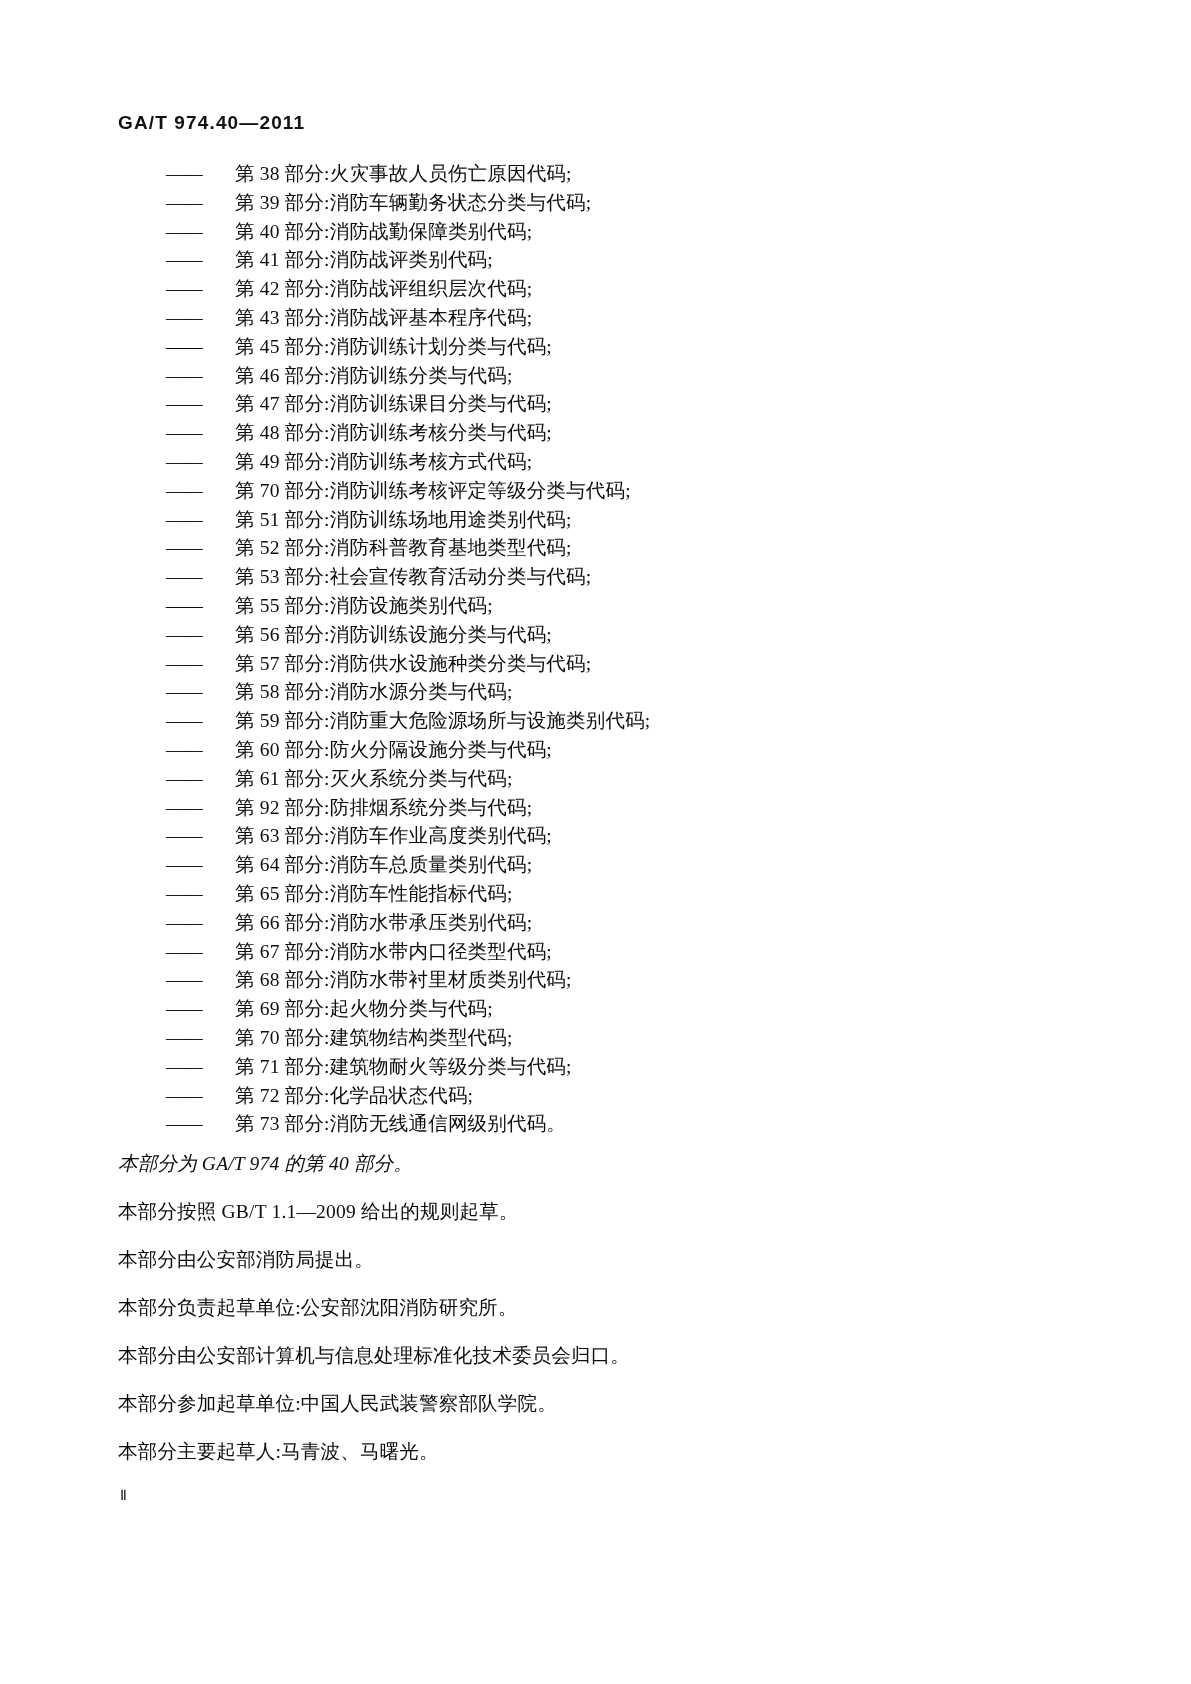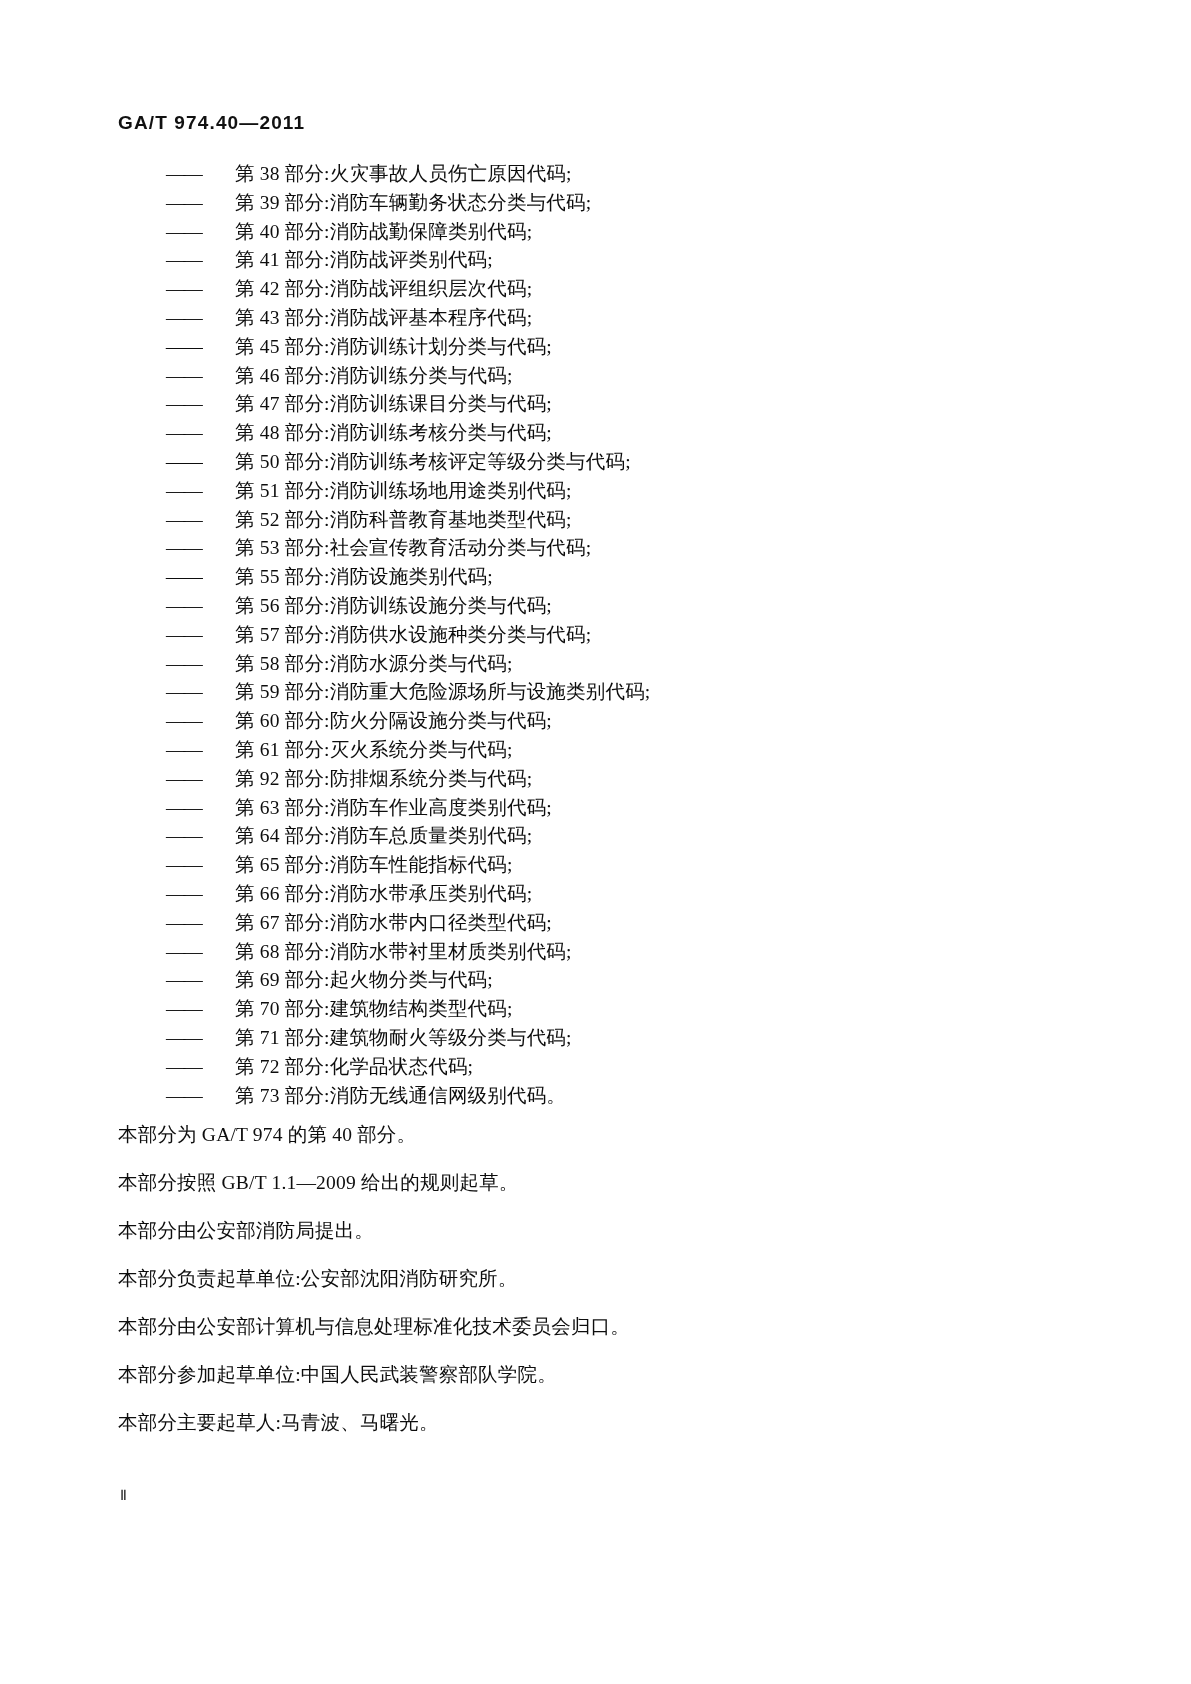--- a/index.html
+++ b/index.html
@@ -66,20 +66,21 @@
   }
   .para {
     font-size: 19.5px;
     line-height: 34px;
     white-space: nowrap;
     letter-spacing: 0.01em;
     margin-top: 14px;
   }
   .para.first {
     margin-top: 8px;
+    font-style: italic;
   }
   .footer-page {
     position: absolute;
     left: 120px;
     top: 1487px;
     font-family: "Liberation Serif", serif;
     font-size: 14px;
     color: #222;
   }
 </style>
@@ -97,22 +98,22 @@
       <li class="dash-item"><span class="dash">——</span><span class="txt">第 39 部分:消防车辆勤务状态分类与代码;</span></li>
       <li class="dash-item"><span class="dash">——</span><span class="txt">第 40 部分:消防战勤保障类别代码;</span></li>
       <li class="dash-item"><span class="dash">——</span><span class="txt">第 41 部分:消防战评类别代码;</span></li>
       <li class="dash-item"><span class="dash">——</span><span class="txt">第 42 部分:消防战评组织层次代码;</span></li>
       <li class="dash-item"><span class="dash">——</span><span class="txt">第 43 部分:消防战评基本程序代码;</span></li>
       <li class="dash-item"><span class="dash">——</span></li>
       <li class="dash-item"><span class="dash">——</span><span class="txt">第 45 部分:消防训练计划分类与代码;</span></li>
       <li class="dash-item"><span class="dash">——</span><span class="txt">第 46 部分:消防训练分类与代码;</span></li>
       <li class="dash-item"><span class="dash">——</span><span class="txt">第 47 部分:消防训练课目分类与代码;</span></li>
       <li class="dash-item"><span class="dash">——</span><span class="txt">第 48 部分:消防训练考核分类与代码;</span></li>
-      <li class="dash-item"><span class="dash">——</span></li>
-      <li class="dash-item"><span class="dash">——</span><span class="txt">第 50 部分:消防训练考核评定等级分类与代码;</span></li>
+      <li class="dash-item"><span class="dash">——</span><span class="txt">第 49 部分:消防训练考核方式代码;</span></li>
+      <li class="dash-item"><span class="dash">——</span><span class="txt">第 70 部分:消防训练考核评定等级分类与代码;</span></li>
       <li class="dash-item"><span class="dash">——</span><span class="txt">第 51 部分:消防训练场地用途类别代码;</span></li>
       <li class="dash-item"><span class="dash">——</span><span class="txt">第 52 部分:消防科普教育基地类型代码;</span></li>
       <li class="dash-item"><span class="dash">——</span><span class="txt">第 53 部分:社会宣传教育活动分类与代码;</span></li>
       <li class="dash-item"><span class="dash">——</span></li>
       <li class="dash-item"><span class="dash">——</span><span class="txt">第 55 部分:消防设施类别代码;</span></li>
       <li class="dash-item"><span class="dash">——</span><span class="txt">第 56 部分:消防训练设施分类与代码;</span></li>
       <li class="dash-item"><span class="dash">——</span><span class="txt">第 57 部分:消防供水设施种类分类与代码;</span></li>
       <li class="dash-item"><span class="dash">——</span><span class="txt">第 58 部分:消防水源分类与代码;</span></li>
       <li class="dash-item"><span class="dash">——</span><span class="txt">第 59 部分:消防重大危险源场所与设施类别代码;</span></li>
       <li class="dash-item"><span class="dash">——</span><span class="txt">第 60 部分:防火分隔设施分类与代码;</span></li>

